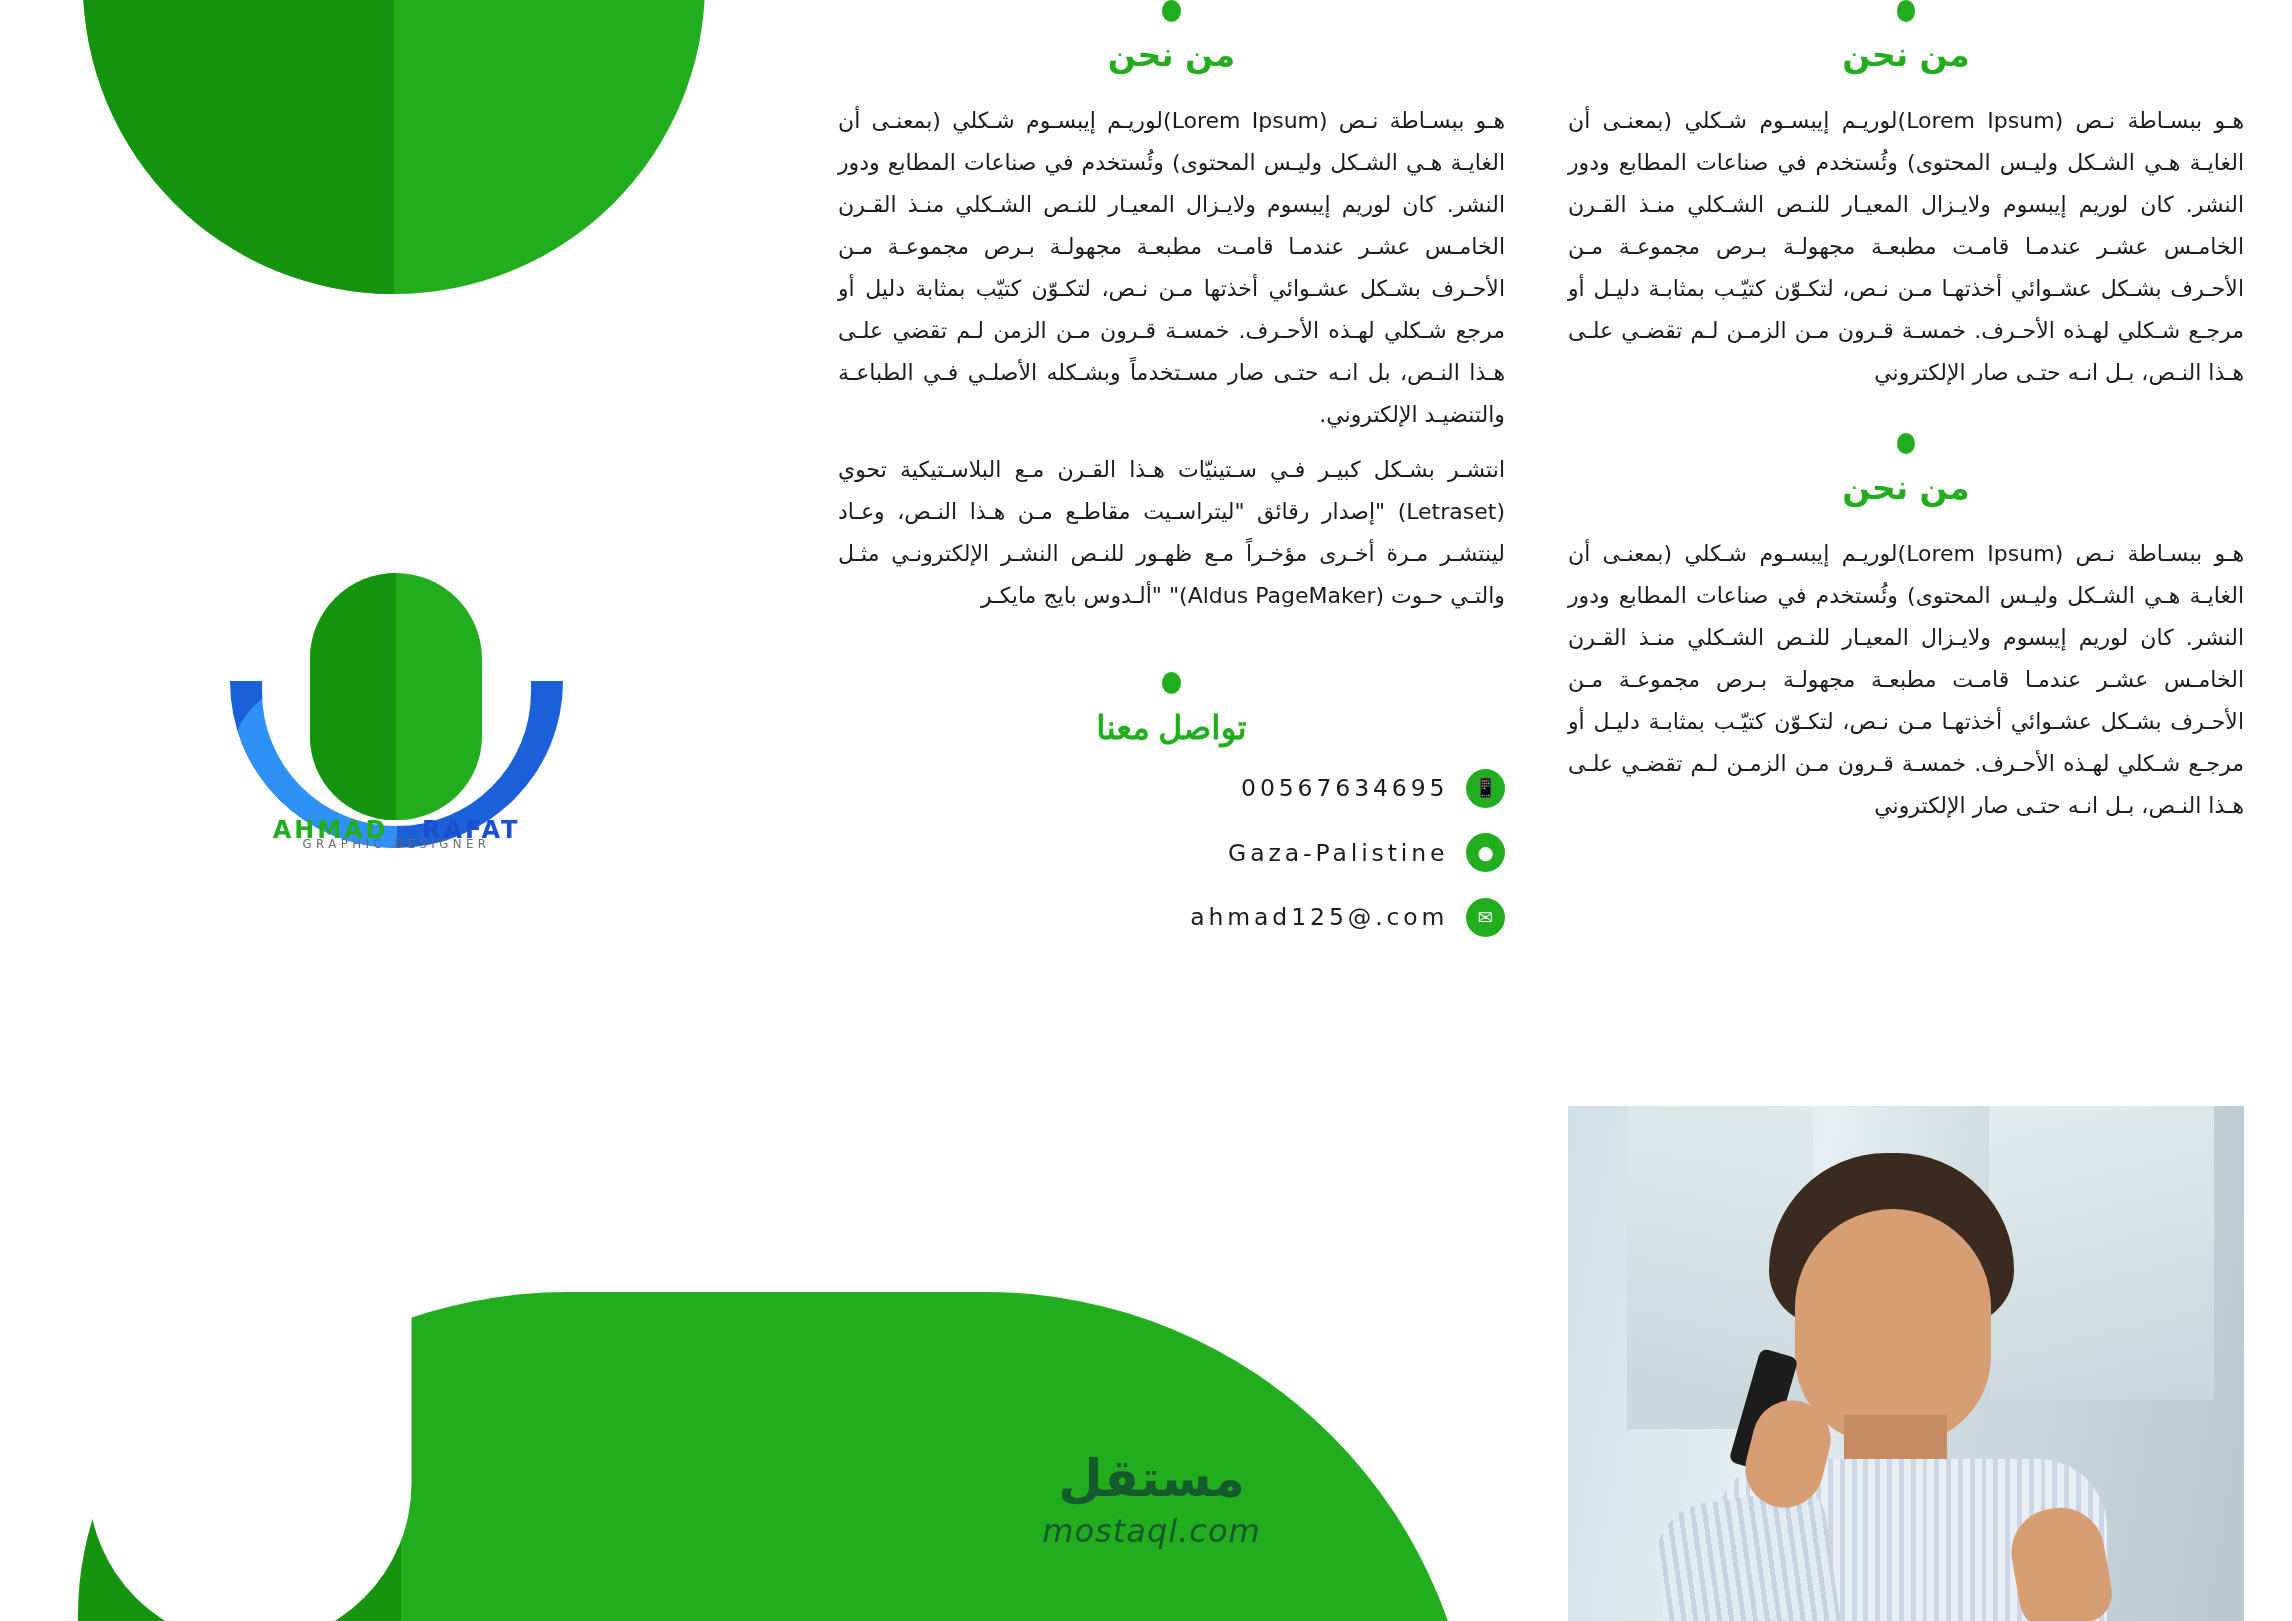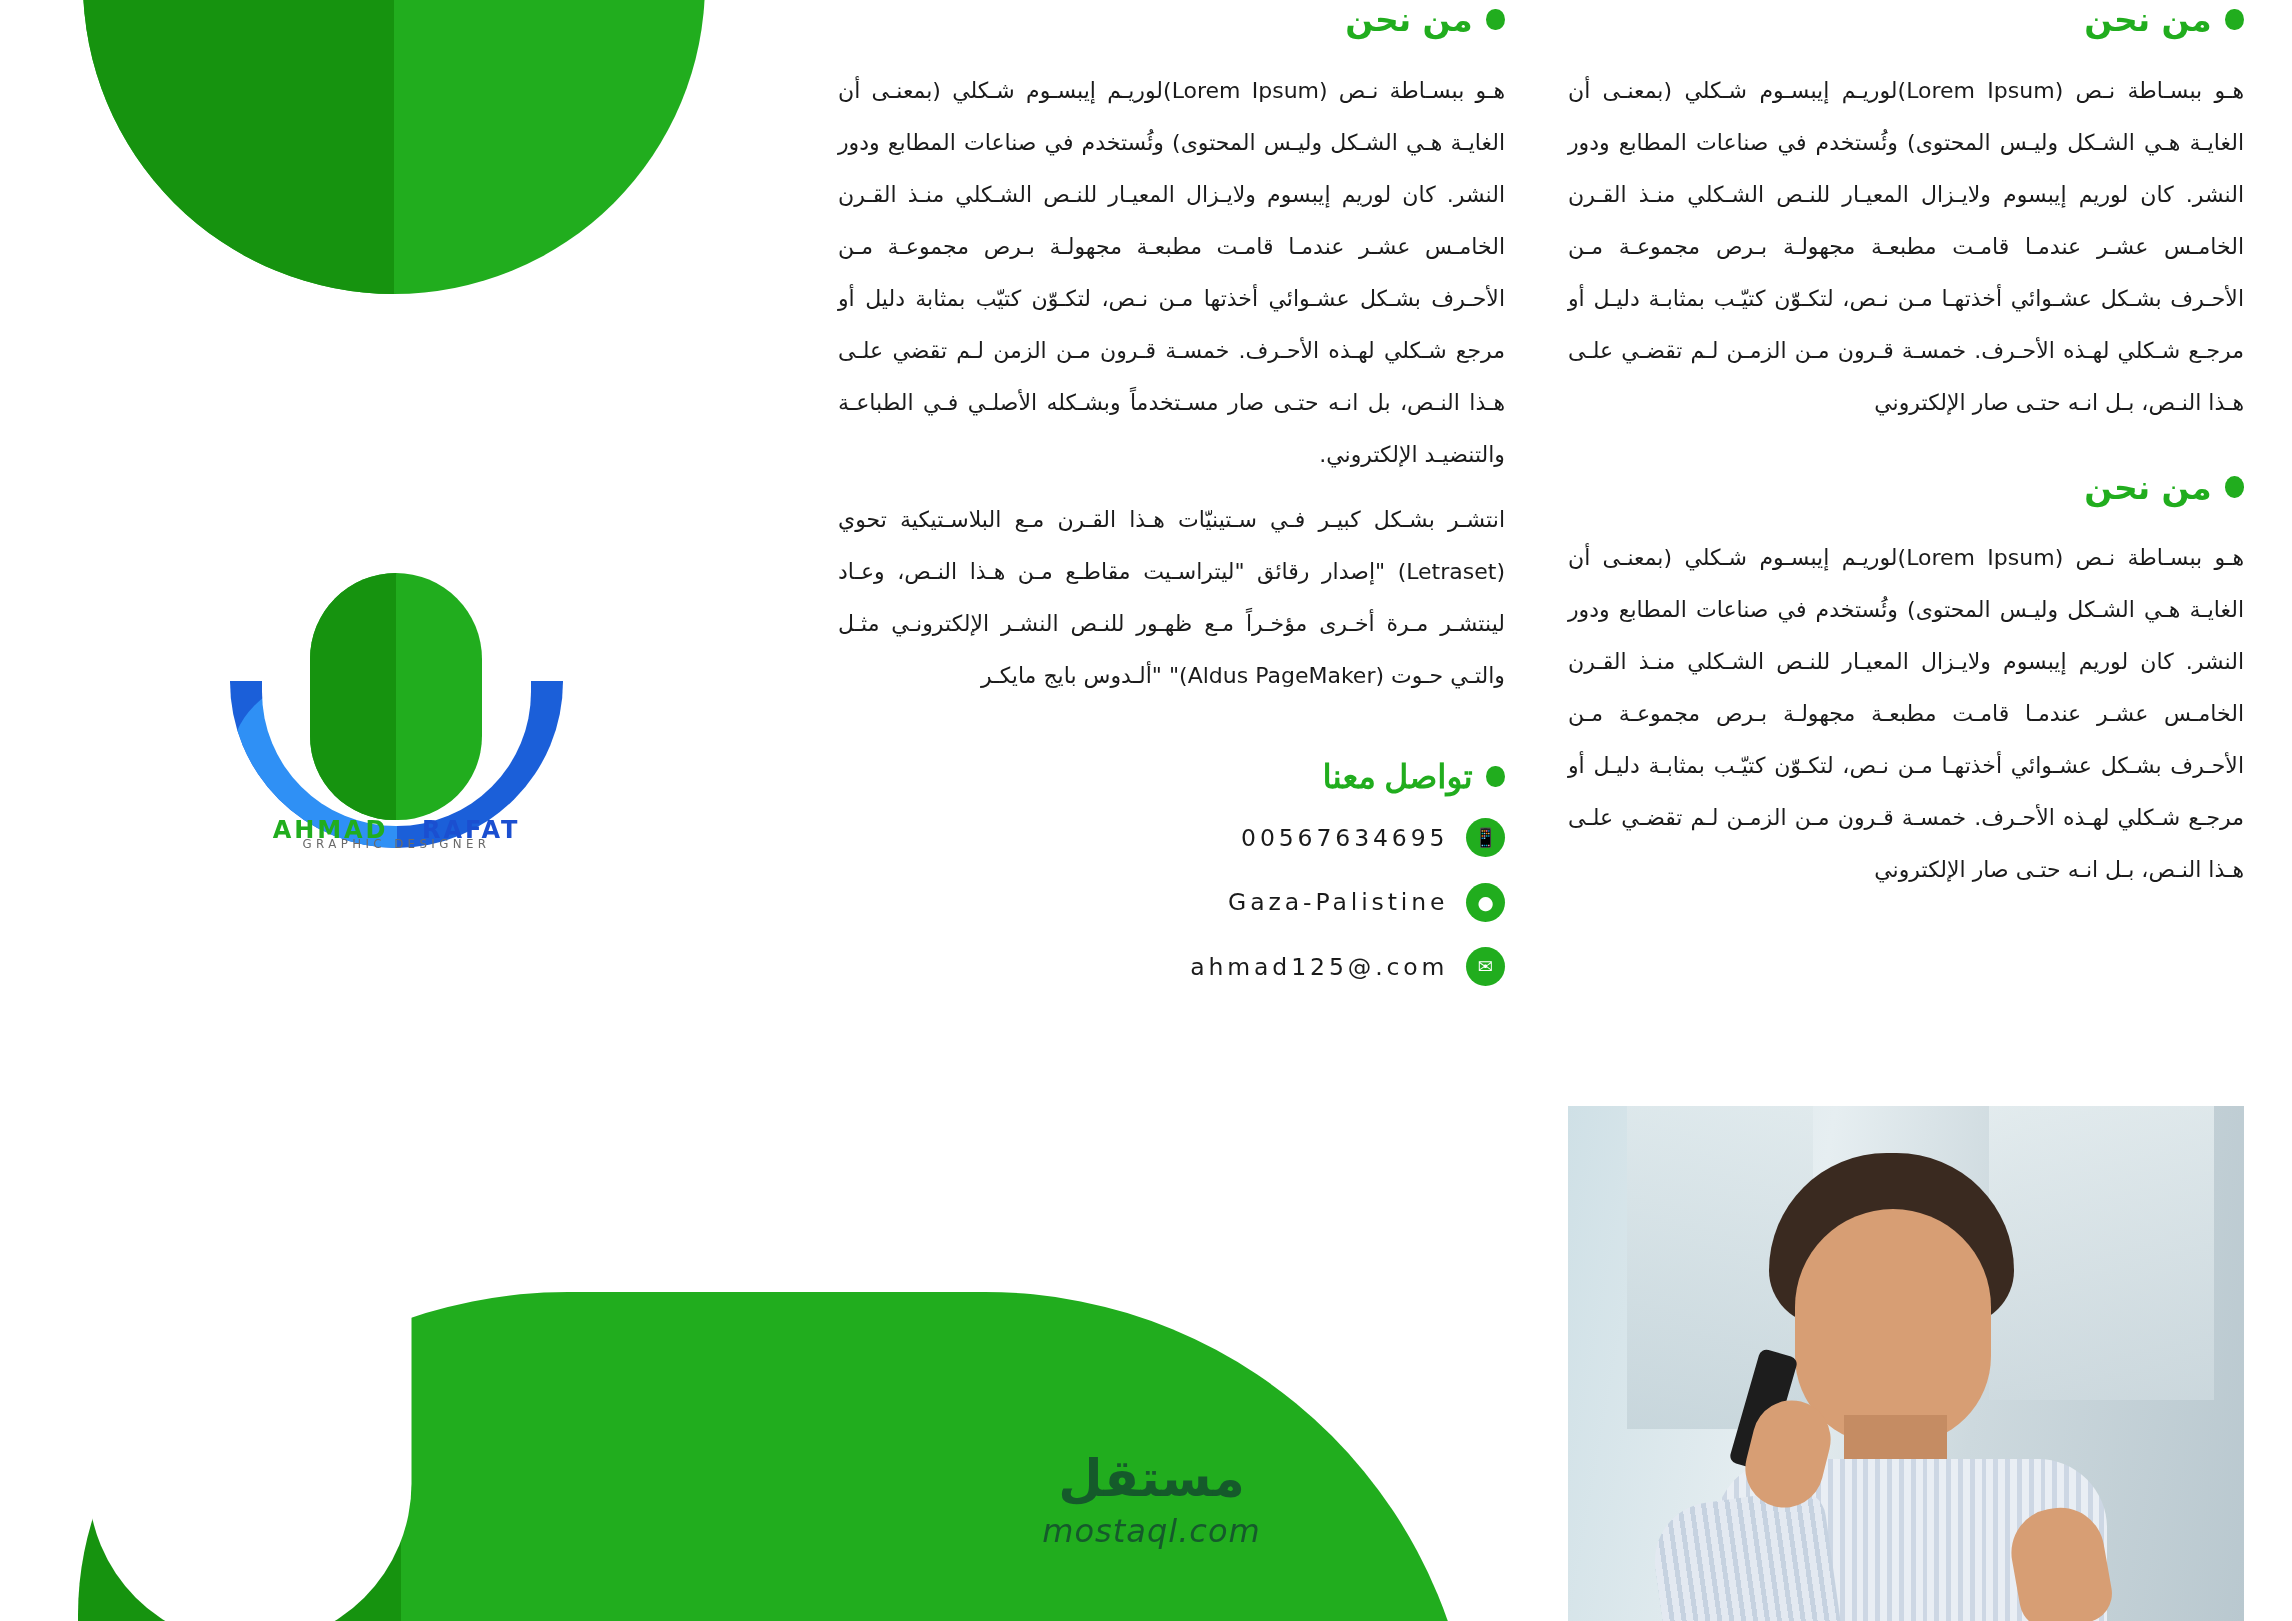--- a/index.html
+++ b/index.html
@@ -73,33 +73,33 @@
     letter-spacing:4.4px;font-size:11.8px;color:#6a6a6a;
   }
 
   
   .col{position:absolute;direction:rtl;}
   .col-mid{left:838px;top:0;width:667px;}
   .col-right{left:1568px;top:0;width:676px;}
 
   .sec-head{
     display:flex;align-items:center;justify-content:flex-start;
-    gap:13.7px;margin-bottom:25.5px;
+    gap:13.7px;margin-bottom:25.5px;flex-direction:column;
   }
   .sec-head h2{
     margin:0;color:#21ad1e;font-size:33px;font-weight:bold;
   }
   .dot{
     width:18.6px;height:21.6px;border-radius:50% 50% 50% 50%;
     background:#21ad1e;flex:none;
     transform:rotate(0deg);
   }
   .dot::after{content:"";}
   .body-txt{
-    color:#1b1b1b;font-size:22px;line-height:52px;
+    color:#1b1b1b;font-size:22px;line-height:42px;
     text-align:justify;text-align-last:right;
     margin:0 0 13.7px 0;
   }
 
   
   .contact-head{margin-top:55px;margin-bottom:22px;font-family:Liberation Serif, serif;}
   .contact-row{
     display:flex;align-items:center;justify-content:flex-start;
     gap:17.6px;margin-bottom:25.5px;direction:rtl;
   }

